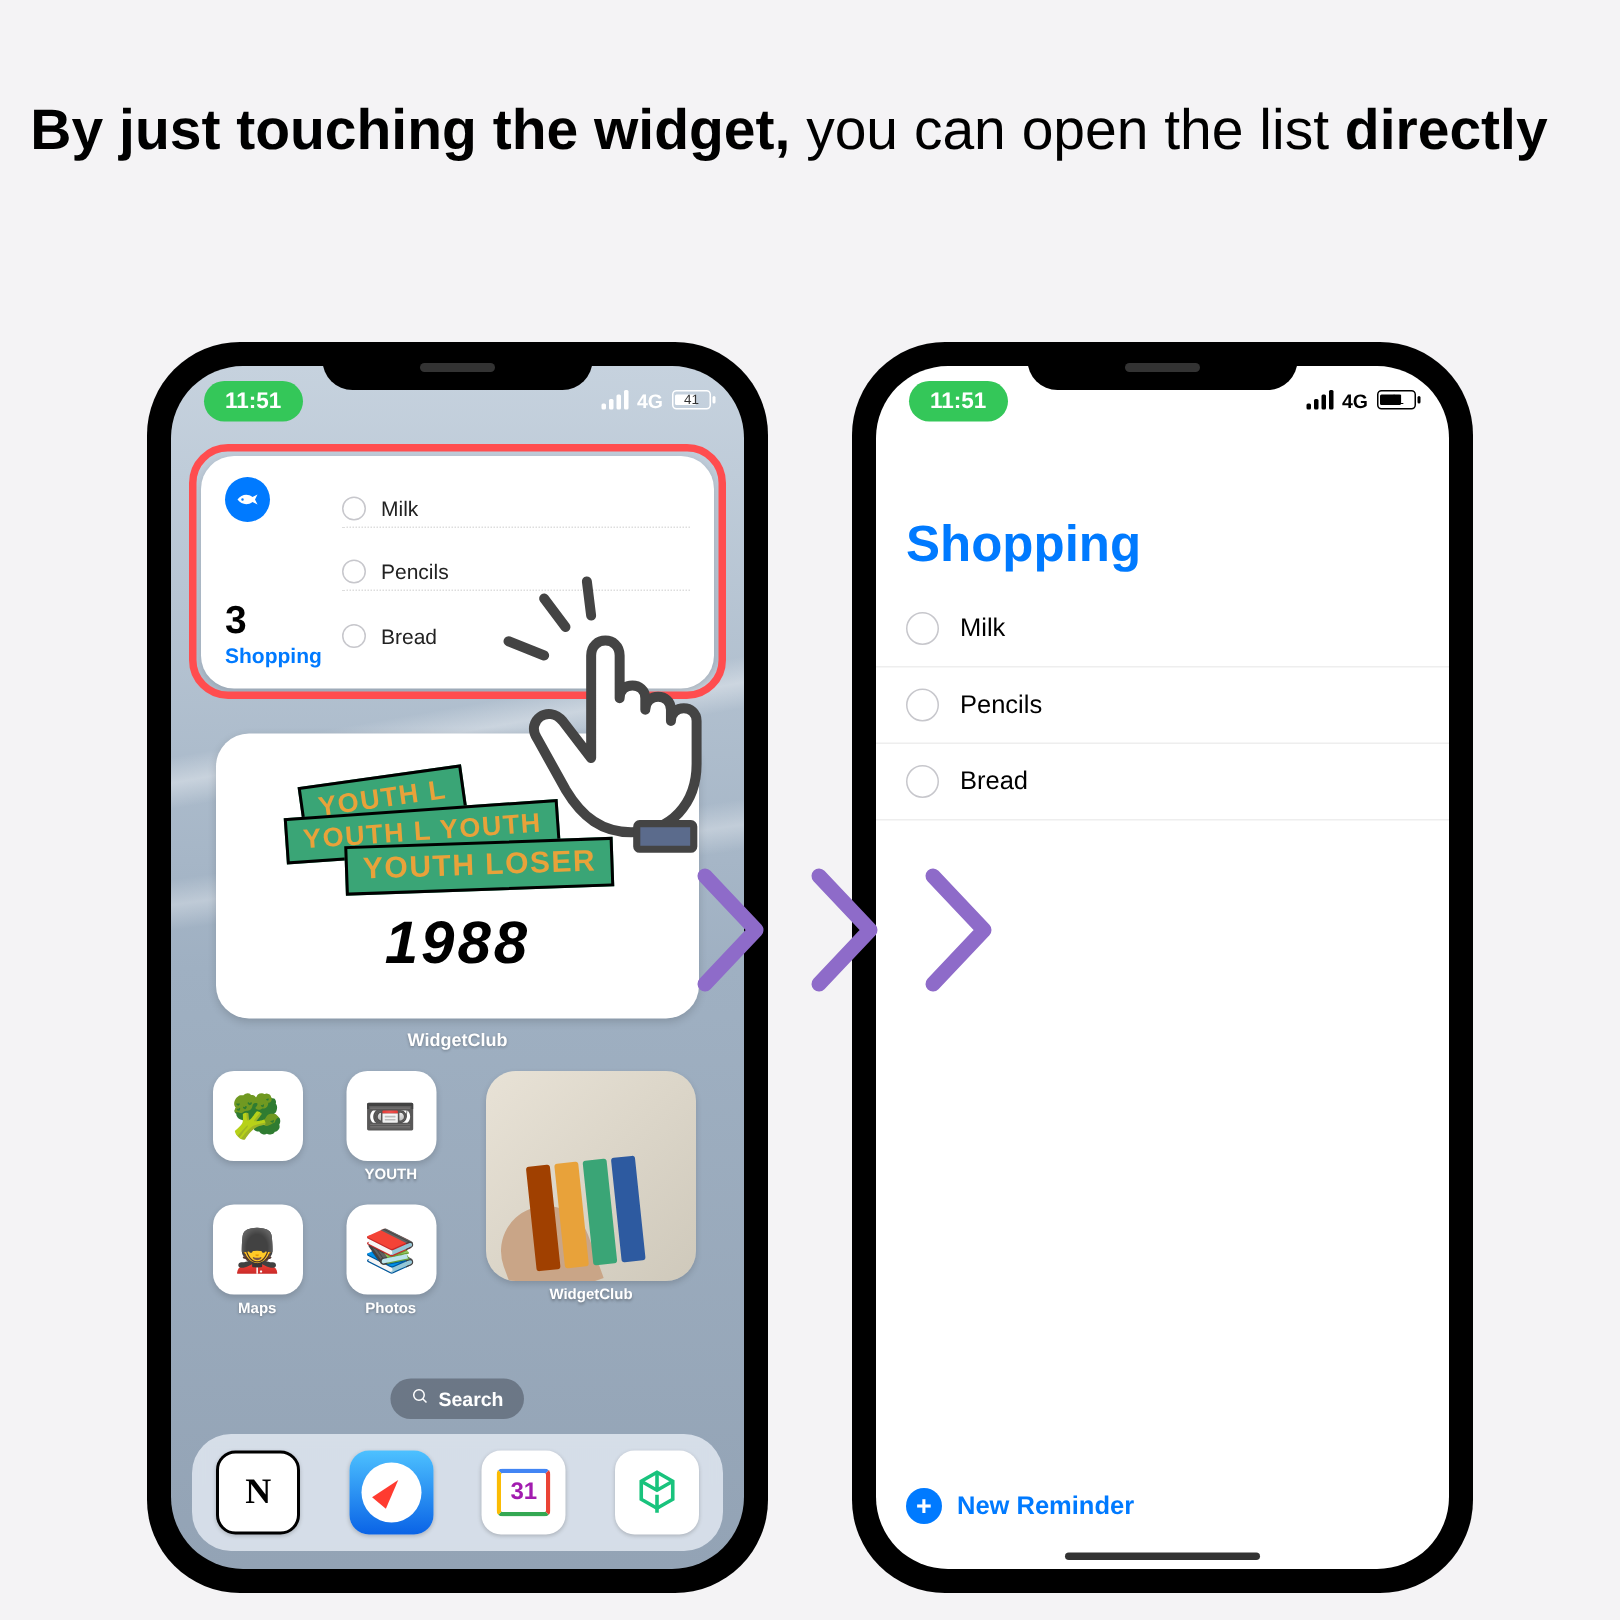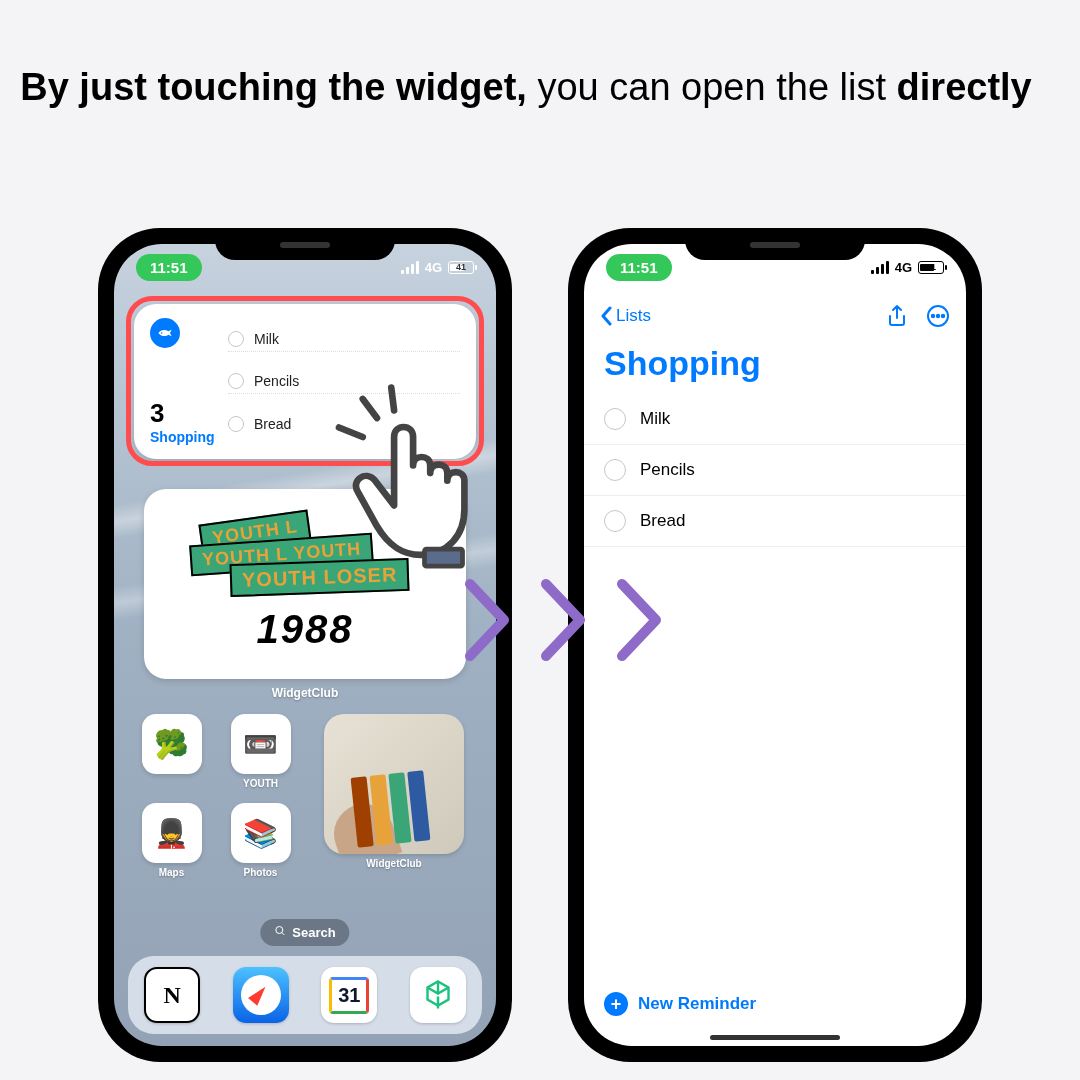--- a/index.html
+++ b/index.html
@@ -25,27 +25,27 @@
   .phone .screen{position:absolute;inset:14px;border-radius:48px;overflow:hidden}
   .notch{position:absolute;top:0;left:50%;transform:translateX(-50%);width:180px;height:30px;background:#000;border-radius:0 0 20px 20px;z-index:50;display:flex;align-items:center;justify-content:center;gap:30px}
   .speaker{width:50px;height:6px;background:#333;border-radius:3px}
 
   .phone.left{left:100px;top:230px}
   .phone.right{left:570px;top:230px}
 
   
   .status{position:absolute;top:0;left:0;right:0;height:46px;display:flex;align-items:center;justify-content:space-between;padding:0 22px;z-index:40}
   .time-pill{background:#34c759;color:#fff;font-weight:700;font-size:15px;padding:5px 14px;border-radius:20px}
-  .status-right{display:flex;align-items:center;gap:6px;font-size:13px;font-weight:700}
+  .status-right{display:flex;align-items:flex-start;gap:6px;font-size:13px;font-weight:700}
   .bars{display:flex;align-items:flex-end;gap:2px}
   .bars span{width:3px;background:currentColor;border-radius:1px}
   .battery{position:relative;width:26px;height:13px;border:1.5px solid currentColor;border-radius:3px;display:flex;align-items:center}
   .battery::after{content:"";position:absolute;right:-4px;top:3px;width:2px;height:5px;background:currentColor;border-radius:1px}
   .battery i{display:block;width:60%;height:7px;margin-left:1px;background:currentColor;border-radius:1px}
-  .battery .num{position:absolute;inset:0;font-size:9px;font-weight:700;text-align:center;line-height:11px;color:#000}
+  .battery .num{position:absolute;inset:0;font-size:9px;font-weight:400;text-align:center;line-height:11px;color:#000}
   .status.light{color:#fff}
   .status.dark{color:#000}
   .status.light .battery .num{color:#333}
 
   
   .home{position:absolute;inset:0;background:linear-gradient(180deg,#c6d2de 0%,#9fb0c2 50%,#93a3b5 100%)}
   .home::before{content:"";position:absolute;inset:0;background:
      linear-gradient(170deg,transparent 30%,rgba(255,255,255,.35) 32%,transparent 34%),
      linear-gradient(172deg,transparent 40%,rgba(255,255,255,.3) 42%,transparent 44%);}
   
@@ -91,21 +91,21 @@
   
   .search-pill{position:absolute;bottom:100px;left:50%;transform:translateX(-50%);background:rgba(100,110,125,.85);color:#fff;font-size:13px;font-weight:600;padding:6px 14px;border-radius:16px;display:flex;gap:6px}
   .search-pill svg{width:12px;height:12px;stroke:#fff;stroke-width:2;fill:none}
 
   
   .dock{position:absolute;bottom:12px;left:14px;right:14px;height:78px;background:rgba(235,240,248,.75);border-radius:26px;display:flex;align-items:center;justify-content:space-around;backdrop-filter:blur(4px)}
   .dicon{width:56px;height:56px;border-radius:13px;background:#fff;display:flex;align-items:center;justify-content:center;font-weight:900;font-size:24px;box-shadow:0 1px 3px rgba(0,0,0,.2)}
   .safari{background:linear-gradient(180deg,#4dc1ff,#0a63e6);position:relative}
   .safari::before{content:"";position:absolute;inset:8px;background:#fff;border-radius:50%}
   .safari::after{content:"";position:absolute;top:12px;left:50%;width:0;height:0;border:6px solid transparent;border-bottom:20px solid #ff3b30;transform:translateX(-50%) rotate(40deg)}
-  .gcal{background:#fff;color:#0f172a;font-family:Arial;font-size:20px}
+  .gcal{background:#fff;color:#a21caf;font-family:Arial;font-size:16px}
   .gcal span{border:3px solid #4285f4;border-right-color:#ea4335;border-bottom-color:#34a853;border-left-color:#fbbc04;padding:4px 6px;border-radius:4px}
   .chat{color:#34c759;font-size:32px}
 
   
   .app-screen{position:absolute;inset:0;background:#fff}
   .nav{position:absolute;top:50px;left:0;right:0;height:44px;display:flex;align-items:center;justify-content:space-between;padding:0 16px}
   .back{display:flex;align-items:center;gap:4px;color:var(--blue);font-size:17px}
   .nav-right{display:flex;align-items:center;gap:18px;color:var(--blue)}
   .title{position:absolute;top:100px;left:20px;font-size:34px;font-weight:800;color:var(--blue)}
   .list{position:absolute;top:150px;left:0;right:0}
@@ -268,39 +268,20 @@
                 <span style="height:13px"></span>
               </span>
             <span>4G</span>
             <span class="battery">
                 <i></i>
                 <span class="num">41</span>
               </span>
           </span>
         </div>
 
-        <div class="nav">
-          <div class="back">
-            <svg width="12" height="20" viewBox="0 0 12 20">
-                <path d="M10 2L3 10l7 8" fill="none" stroke="#007aff" stroke-width="3" stroke-linecap="round" stroke-linejoin="round"></path>
-              </svg>
-            <span>Lists</span>
-          </div>
-          <div class="nav-right">
-            <svg width="22" height="24" viewBox="0 0 22 24" fill="none" stroke="#007aff" stroke-width="2" stroke-linecap="round" stroke-linejoin="round">
-                <path d="M11 2v12M7 6l4-4 4 4M4 12v7a2 2 0 002 2h10a2 2 0 002-2v-7"></path>
-              </svg>
-            <svg width="24" height="24" viewBox="0 0 24 24" fill="none" stroke="#007aff" stroke-width="2">
-                <circle cx="12" cy="12" r="10"></circle>
-                <circle cx="7" cy="12" r="1.2" fill="#007aff"></circle>
-                <circle cx="12" cy="12" r="1.2" fill="#007aff"></circle>
-                <circle cx="17" cy="12" r="1.2" fill="#007aff"></circle>
-              </svg>
-          </div>
-        </div>
 
         <div class="title">Shopping</div>
 
         <div class="list">
           <div class="row">
               <span class="circ"></span>
               <span>Milk</span>
             </div>
           <div class="row">
               <span class="circ"></span>

